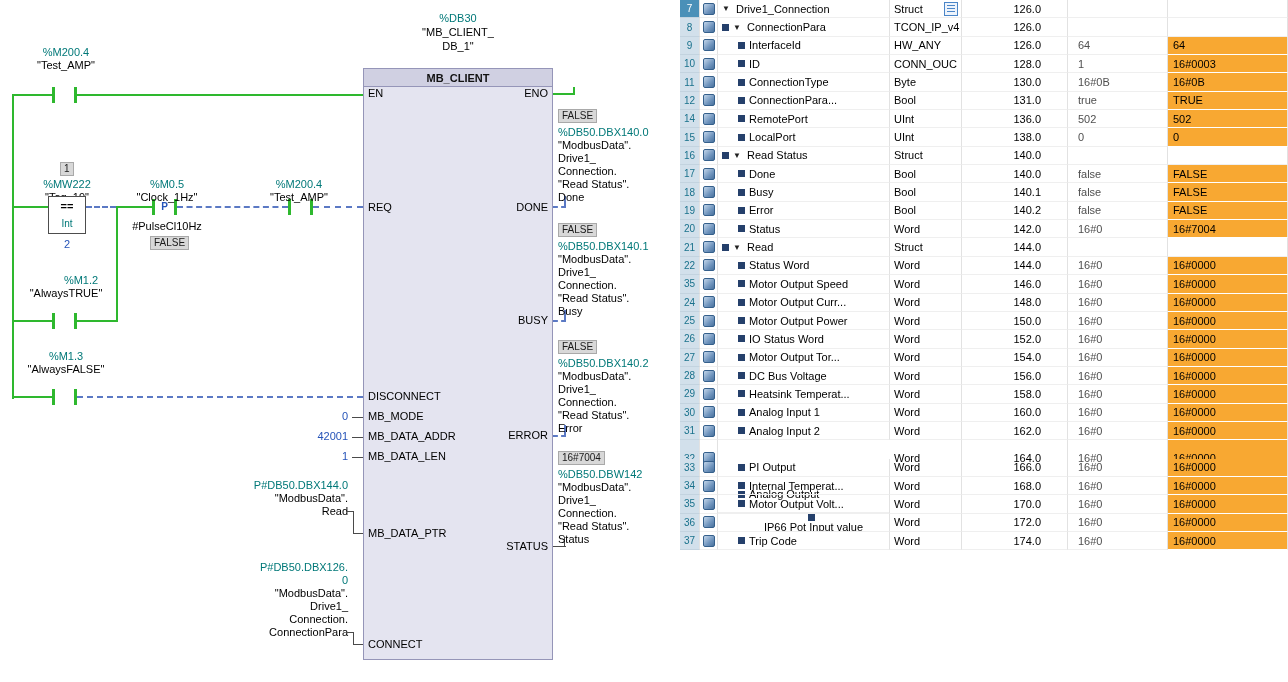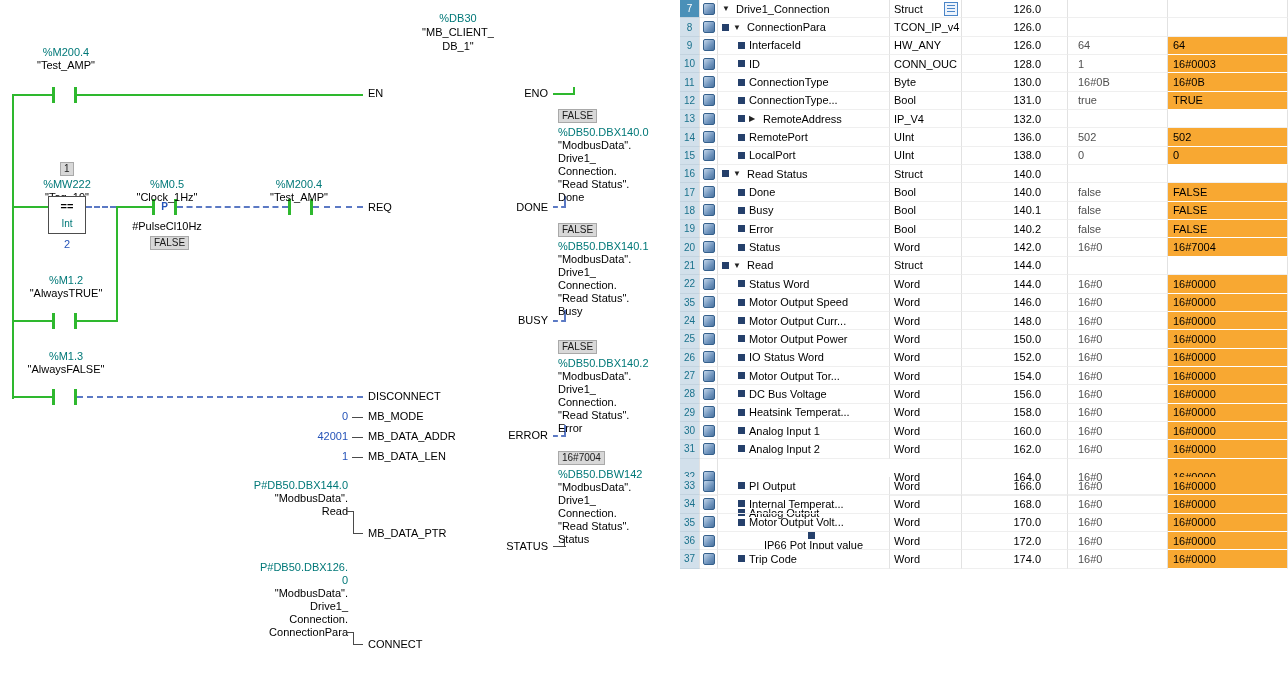--- a/index.html
+++ b/index.html
@@ -86,34 +86,37 @@
   <div class="bar" style="left:288px;top:199px;"></div>
   <div class="bar" style="left:310px;top:199px;"></div>
   <div class="t ctr teal" style="left:256px;top:178px;width:86px;">%M200.4</div>
   <div class="t ctr" style="left:256px;top:191px;width:86px;">"Test_AMP"</div>
   <div class="dh" style="left:313px;top:206px;width:50px;"></div>
 
   <div class="gh" style="left:12px;top:320px;width:40px;"></div>
   <div class="bar" style="left:52px;top:313px;"></div>
   <div class="bar" style="left:74px;top:313px;"></div>
   <div class="gh" style="left:77px;top:320px;width:39px;"></div>
-  <div class="t ctr teal" style="left:23px;top:274px;width:86px;">%M1.2</div>
+  <div class="t ctr teal" style="left:38px;top:274px;width:86px;">%M1.2</div>
   <div class="t ctr" style="left:23px;top:287px;width:86px;">"AlwaysTRUE"</div>
 
   <div class="gh" style="left:12px;top:396px;width:40px;"></div>
   <div class="bar" style="left:52px;top:389px;"></div>
   <div class="bar" style="left:74px;top:389px;"></div>
   <div class="dh" style="left:77px;top:396px;width:286px;"></div>
   <div class="t ctr teal" style="left:23px;top:350px;width:86px;">%M1.3</div>
   <div class="t ctr" style="left:23px;top:363px;width:86px;">"AlwaysFALSE"</div>
 
   <div class="t ctr teal" style="left:378px;top:12px;width:160px;">%DB30</div>
   <div class="t ctr" style="left:378px;top:26px;width:160px;">"MB_CLIENT_</div>
   <div class="t ctr" style="left:378px;top:40px;width:160px;">DB_1"</div>
 
+  <div class="block">
+    <div class="block-hdr">MB_CLIENT</div>
+  </div>
   <div class="pinL" style="left:368px;top:87px;">EN</div>
   <div class="pinL" style="left:368px;top:201px;">REQ</div>
   <div class="pinL" style="left:368px;top:390px;">DISCONNECT</div>
   <div class="pinL" style="left:368px;top:410px;">MB_MODE</div>
   <div class="pinL" style="left:368px;top:430px;">MB_DATA_ADDR</div>
   <div class="pinL" style="left:368px;top:450px;">MB_DATA_LEN</div>
   <div class="pinL" style="left:368px;top:527px;">MB_DATA_PTR</div>
   <div class="pinL" style="left:368px;top:638px;">CONNECT</div>
   <div class="pinR" style="left:448px;top:87px;text-align:right;">ENO</div>
   <div class="pinR" style="left:448px;top:201px;">DONE</div>
@@ -294,49 +297,31 @@
     <div class="cell cmon orange">16#0B</div>
   </div>
     <div class="trow">
     <div class="cell cnum">12</div>
     <div class="cell cicon">
       <span class="tagicon"></span>
     </div>
     <div class="cell cname" style="padding-left: 20px;">
       <span class="bullet"></span>
 
-      <span class="nm">ConnectionType...</span>
+      <span class="nm">ConnectionPara...</span>
     </div>
     <div class="cell ctype">
       <span class="nm">Bool</span>
 
     </div>
     <div class="cell coffset">131.0</div>
     <div class="cell cstart">true</div>
     <div class="cell cmon orange">TRUE</div>
   </div>
     <div class="trow">
-    <div class="cell cnum">13</div>
-    <div class="cell cicon">
-      <span class="tagicon"></span>
-    </div>
-    <div class="cell cname" style="padding-left: 20px;">
-      <span class="bullet"></span>
-      <span class="arrow">▶</span>
-      <span class="nm">RemoteAddress</span>
-    </div>
-    <div class="cell ctype">
-      <span class="nm">IP_V4</span>
-
-    </div>
-    <div class="cell coffset">132.0</div>
-    <div class="cell cstart"></div>
-    <div class="cell cmon"></div>
-  </div>
-    <div class="trow">
     <div class="cell cnum">14</div>
     <div class="cell cicon">
       <span class="tagicon"></span>
     </div>
     <div class="cell cname" style="padding-left: 20px;">
       <span class="bullet"></span>
 
       <span class="nm">RemotePort</span>
     </div>
     <div class="cell ctype">

